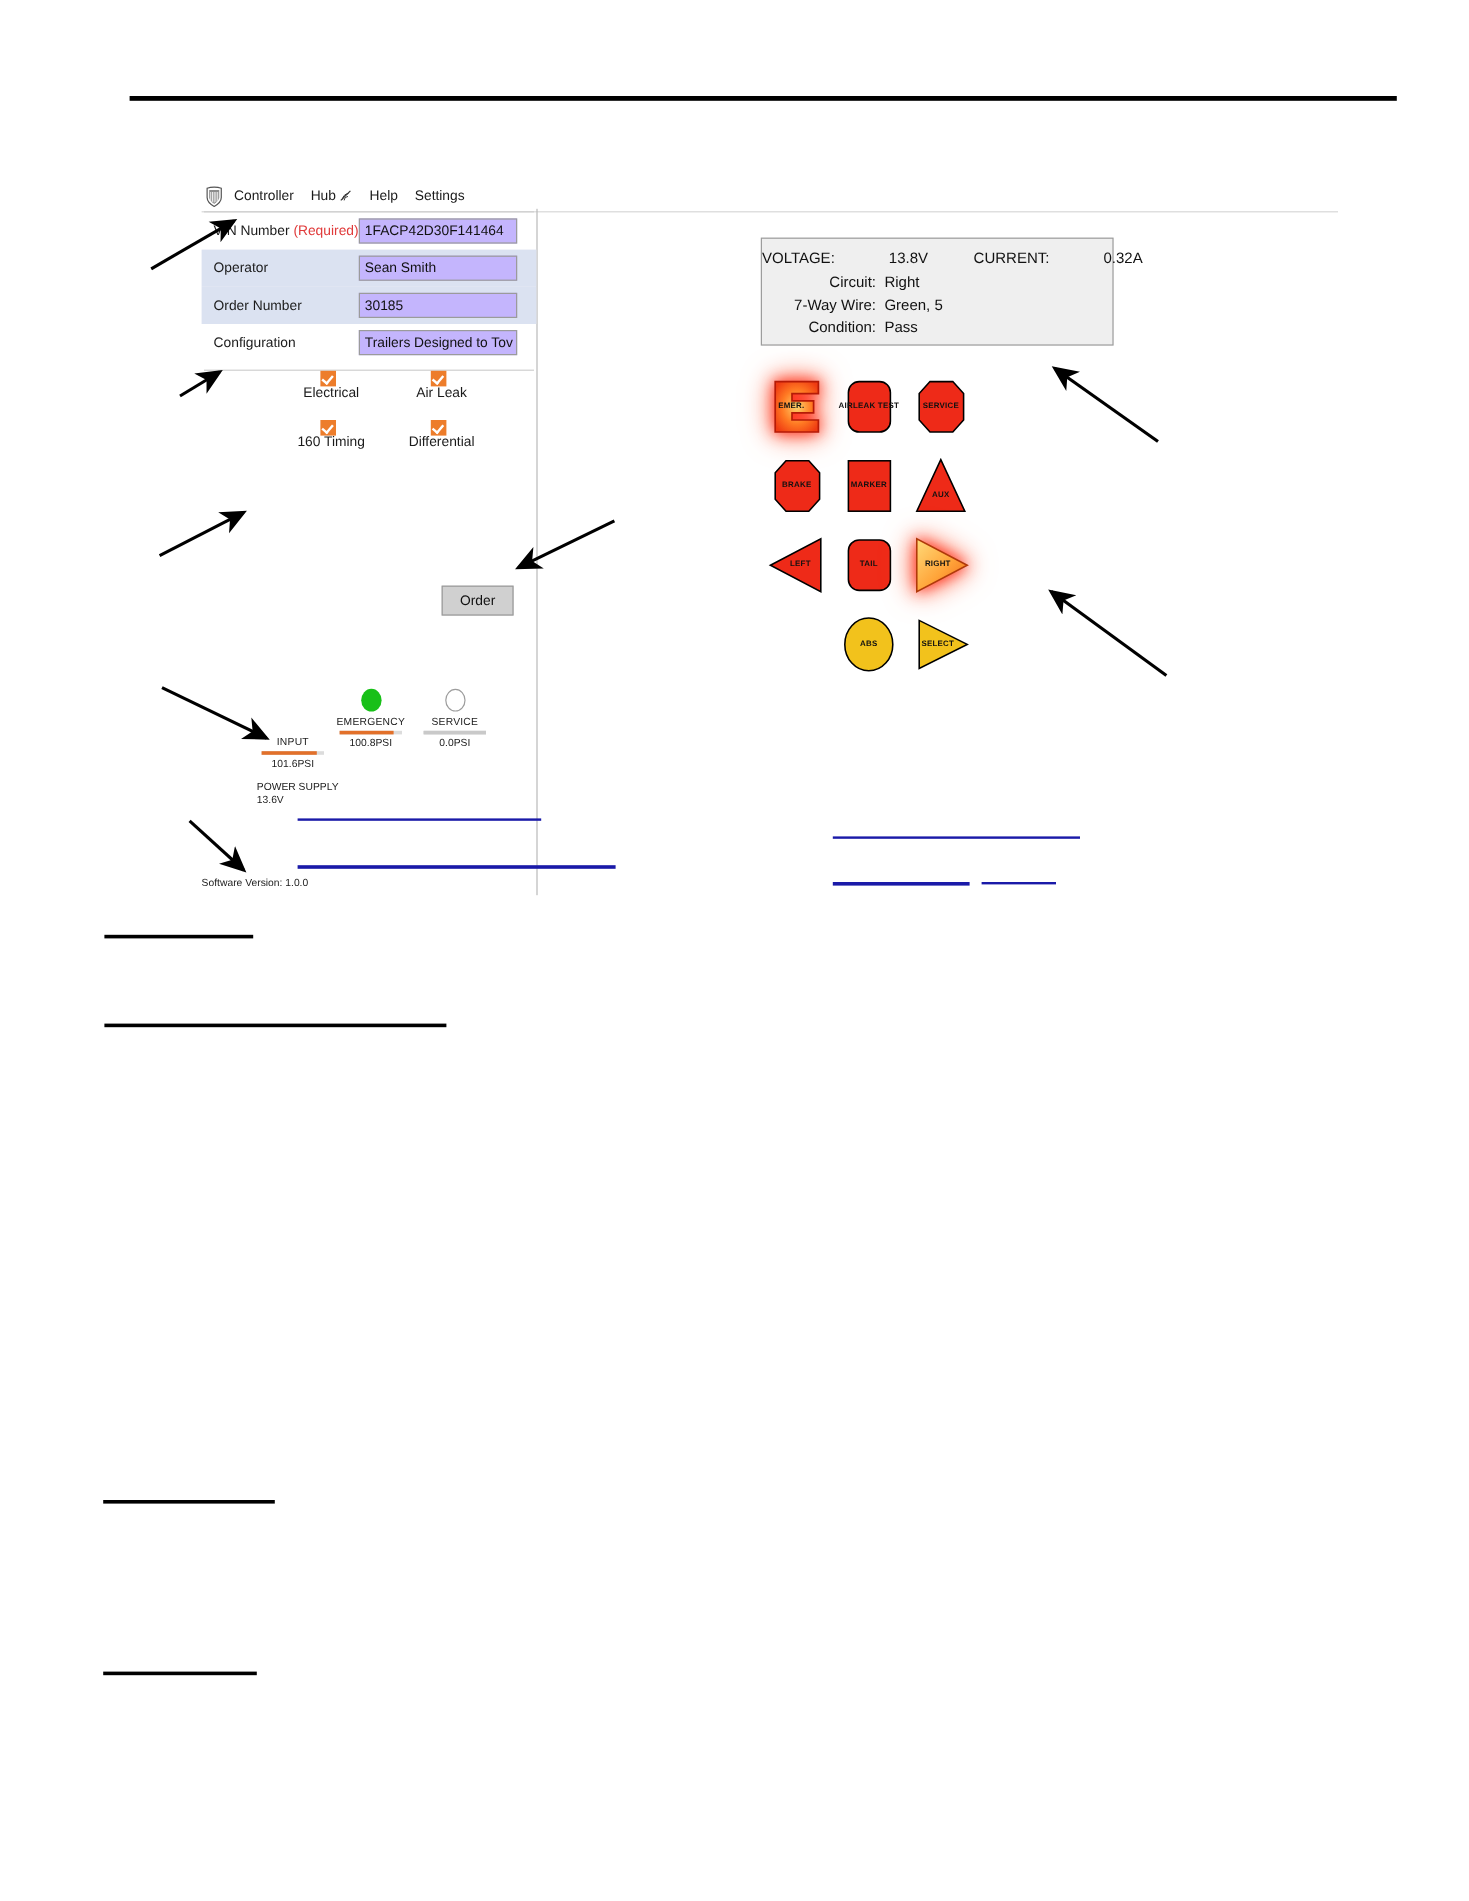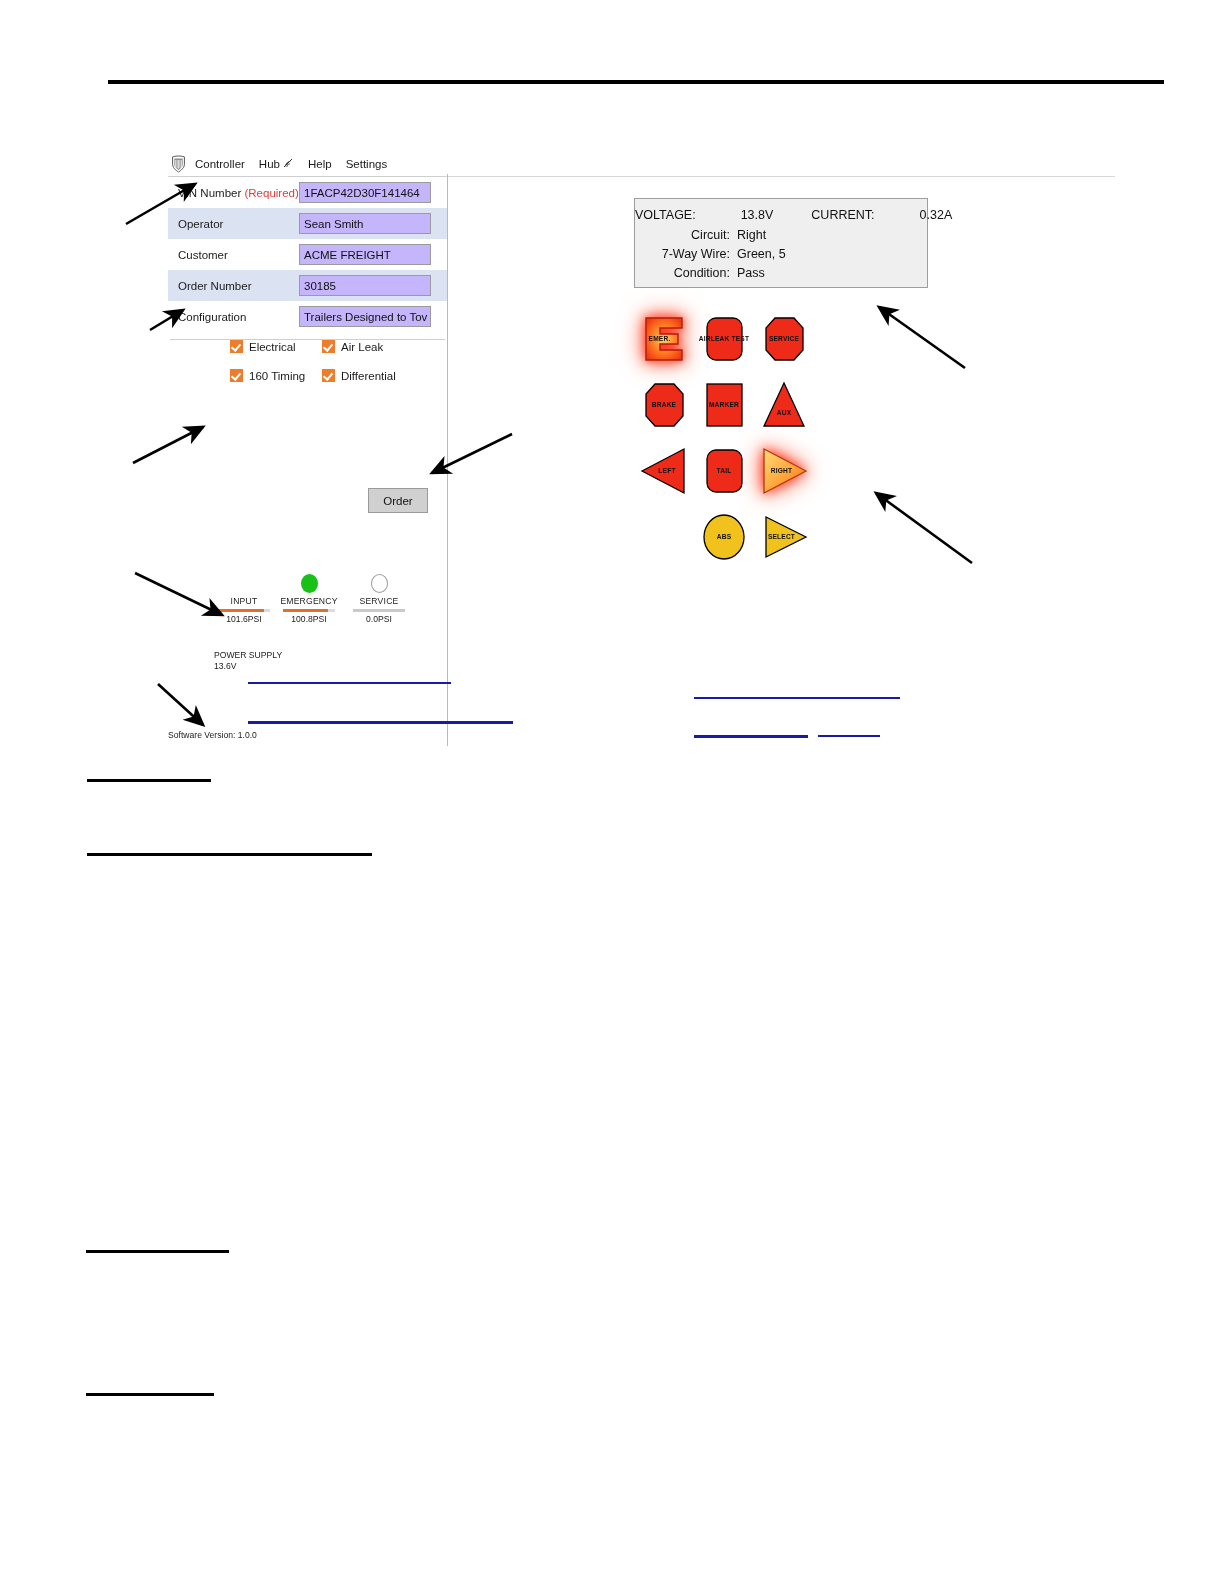--- a/index.html
+++ b/index.html
@@ -41,21 +41,21 @@
   .row-field{width:132px;height:21px;box-sizing:border-box;background:#c4b5fd;
              border:1px solid #9b9b9b;font-size:11.5px;color:#111;
              padding:4px 4px;display:flex;align-items:center;overflow:hidden;white-space:nowrap;}
   .row-field.sel{justify-content:space-between;}
   .chev{font-size:9px;color:#555;margin-left:3px;}
 
   .sec-rule{height:1px;background:#cfcfcf;margin:7px 2px 0 2px;}
   .tests-title{font-size:16.5px;text-align:center;color:#1b1b1b;padding:6px 0 8px 0;}
 
   .chk-grid{display:flex;flex-wrap:wrap;padding-left:62px;}
-  .chk{width:92px;display:flex;align-items:center;margin-bottom:16px;}
+  .chk{width:92px;display:flex;align-items:center;margin-bottom:16px;flex-direction:column;}
   .box{width:13px;height:13px;background:#ed7d2b;position:relative;margin-right:6px;flex:0 0 auto;}
   .box:after{content:"";position:absolute;left:3px;top:2px;width:4px;height:7px;
              border:solid #fff;border-width:0 2px 2px 0;transform:rotate(40deg);}
   .chk-lbl{font-size:11.5px;color:#1b1b1b;white-space:nowrap;}
 
   .startbtn{position:absolute;left:200px;top:312px;width:58px;height:23px;
             background:#d0d0d0;border:1px solid #9a9a9a;font-size:11.5px;color:#111;
             display:flex;align-items:center;justify-content:center;}
 
   
@@ -156,24 +156,20 @@
         <span class="req">(Required)</span>
       </div>
       <div class="row-field">1FACP42D30F141464</div>
     </div>
 
     <div class="form-row alt">
       <div class="row-label">Operator</div>
       <div class="row-field">Sean Smith</div>
     </div>
 
-    <div class="form-row">
-      <div class="row-label">Customer</div>
-      <div class="row-field">ACME FREIGHT</div>
-    </div>
 
     <div class="form-row alt">
       <div class="row-label">Order Number</div>
       <div class="row-field">30185</div>
     </div>
 
     <div class="form-row">
       <div class="row-label">Configuration</div>
       <div class="row-field sel">
         <span>Trailers Designed to Tov</span>
@@ -198,21 +194,21 @@
       </div>
       <div class="chk">
         <span class="box"></span>
         <span class="chk-lbl">Differential</span>
       </div>
     </div>
 
     <div class="startbtn">Order</div>
 
     <div class="gauges">
-      <div class="gauge" style="left:38px;top:0;">
+      <div class="gauge" style="left:38px;top:17px;">
         <div class="g-dot none"></div>
         <div class="g-name">INPUT</div>
         <div class="g-bar">
             <i style="width:88%;background:#e2702a;"></i>
           </div>
         <div class="g-val">101.6PSI</div>
       </div>
       <div class="gauge" style="left:103px;top:0;">
         <div class="g-dot on"></div>
         <div class="g-name">EMERGENCY</div>

